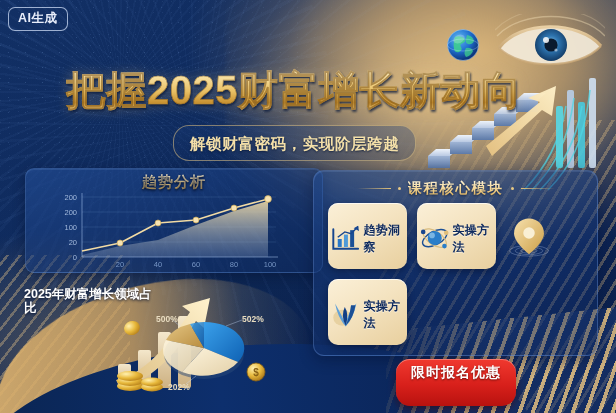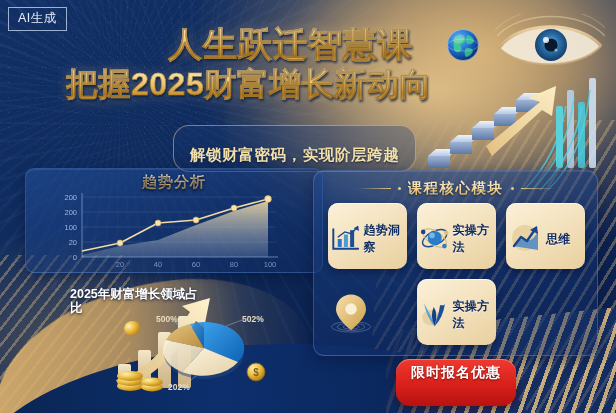--- a/index.html
+++ b/index.html
@@ -98,41 +98,41 @@
   
   .globe { position:absolute; left:446px; top:28px; width:34px; height:34px; }
 
   
   .stairs { position:absolute; right:8px; top:72px; width:180px; height:120px; }
 
   
   .ai-badge {
     position:absolute; left:8px; top:7px;
     border:1px solid rgba(205,220,245,.75);
-    border-radius:0;
+    border-radius:7px;
     padding:2px 9px 3px;
-    color:#e8eefb; font-size:12.5px; font-weight:400;
+    color:#e8eefb; font-size:12.5px; font-weight:700;
     letter-spacing:.5px;
     background:rgba(20,48,100,.25);
   }
 
   
   .title-1, .title-2 {
     position:absolute; white-space:nowrap; font-weight:900;
     background:linear-gradient(180deg,#fff4d2 0%, #f6dc9a 28%, #e8bf63 52%, #c89232 72%, #f0d38f 92%);
     -webkit-background-clip:text; background-clip:text; color:transparent;
     -webkit-text-stroke:0.6px rgba(120,78,18,.55);
     filter:drop-shadow(1px 2px 1px rgba(10,25,60,.75)) drop-shadow(0 0 6px rgba(240,200,120,.25));
   }
   .title-1 { left:168px; top:22px; font-size:34px; letter-spacing:1px; }
-  .title-2 { left:66px; top:63px; font-size:32px; letter-spacing:.5px; }
+  .title-2 { left:66px; top:63px; font-size:40px; letter-spacing:.5px; }
 
   .subtitle-pill {
     position:absolute; left:173px; top:125px;
-    padding:19px 16px 5px;
+    padding:8px 16px 5px;
     border:1px solid rgba(225,195,130,.55);
     border-radius:16px;
     color:#f3dfa8; font-size:15.5px; font-weight:800;
     letter-spacing:.6px;
     text-shadow:0 1px 2px rgba(8,22,55,.8);
     background:linear-gradient(180deg, rgba(28,62,122,.35), rgba(18,44,95,.25));
   }
 
   
   .chart-card {
@@ -150,21 +150,20 @@
     text-shadow:0 1px 2px rgba(6,20,50,.6);
     filter:drop-shadow(0 1px 1px rgba(6,20,50,.7));
   }
   .chart-svg { position:absolute; left:4px; top:20px; }
 
   
   .left-head-a {
     position:absolute; left:24px; top:287px; width:128px;
     color:#ffffff; font-size:12.5px; font-weight:900; line-height:1.12;
     text-shadow:0 1px 3px rgba(5,18,48,.95);
-    margin-left:46px;
   }
   .left-head-b {
     position:absolute; left:160px; top:287px; width:132px;
     color:#ffffff; font-size:12.5px; font-weight:900; line-height:1.12;
     text-shadow:0 1px 3px rgba(5,18,48,.95);
   }
 
   .bars-arrow { position:absolute; left:108px; top:288px; width:120px; height:110px; }
   .pie-wrap { position:absolute; left:152px; top:300px; width:130px; height:95px; }
 
@@ -327,21 +326,20 @@
         <path d="M96 118 C118 96,132 70,138 34"></path>
         <path d="M104 118 C126 96,140 70,146 26"></path>
         <path d="M112 118 C134 96,148 70,154 34"></path>
         <path d="M120 118 C142 96,156 70,162 18"></path>
       </g>
     </svg>
   </div>
 
   <div class="ai-badge">AI生成</div>
 
-  <div class="title-1">人生跃迁智慧课</div>
   <div class="title-2">把握2025财富增长新动向</div>
   <div class="subtitle-pill">解锁财富密码，实现阶层跨越</div>
 
   <div class="chart-card">
     <div class="chart-card-title">趋势分析</div>
     <svg class="chart-svg" width="254" height="82" viewBox="0 0 254 82">
       <defs>
         <linearGradient id="areaG" x1="0" y1="0" x2="0" y2="1">
           <stop offset="0%" stop-color="#e9d4a2" stop-opacity=".92"></stop>
           <stop offset="100%" stop-color="#8fa5c8" stop-opacity=".28"></stop>
@@ -492,29 +490,20 @@
           <ellipse cx="20" cy="18" rx="15" ry="7.5" fill="none" stroke="#d9bd80" stroke-width="1.4" transform="rotate(34 20 18)"></ellipse>
           <circle cx="20" cy="18" r="8" fill="#2a7ec9"></circle>
           <circle cx="17" cy="15" r="3.2" fill="#8fc4ea" opacity=".8"></circle>
           <circle cx="7" cy="11" r="2.6" fill="#17468f"></circle>
           <circle cx="33" cy="12" r="2.6" fill="#e0be78"></circle>
           <circle cx="31" cy="27" r="2.6" fill="#2a7ec9"></circle>
         </svg>
         <span class="module-label">实操方法</span>
       </div>
 
-      <div class="module-card">
-        <svg class="module-icon" viewBox="0 0 40 38">
-          <circle cx="19" cy="18" r="13" fill="#e9d3a1"></circle>
-          <path d="M7 26 q5 -9 13 -6 q7 2 12 -9 l0 19 Z" fill="#4b86c4" opacity=".85"></path>
-          <polyline points="8,26 15,17 21,21 30,8" fill="none" stroke="#17468f" stroke-width="2.4" stroke-linecap="round" stroke-linejoin="round"></polyline>
-          <polygon points="31,6 32,14 24,10" fill="#17468f"></polygon>
-        </svg>
-        <span class="module-label">思维</span>
-      </div>
 
       <div class="module-card ghost">
         <svg class="module-icon" viewBox="0 0 40 38" style="width:46px;height:52px;margin-top:-4px">
           <defs>
             <linearGradient id="pinG" x1="0" y1="0" x2="1" y2="1">
               <stop offset="0%" stop-color="#f6e0ad"></stop>
                 <stop offset="100%" stop-color="#cc9f47"></stop>
             </linearGradient>
           </defs>
           <g fill="none" stroke="rgba(200,220,250,.35)" stroke-width=".7">

